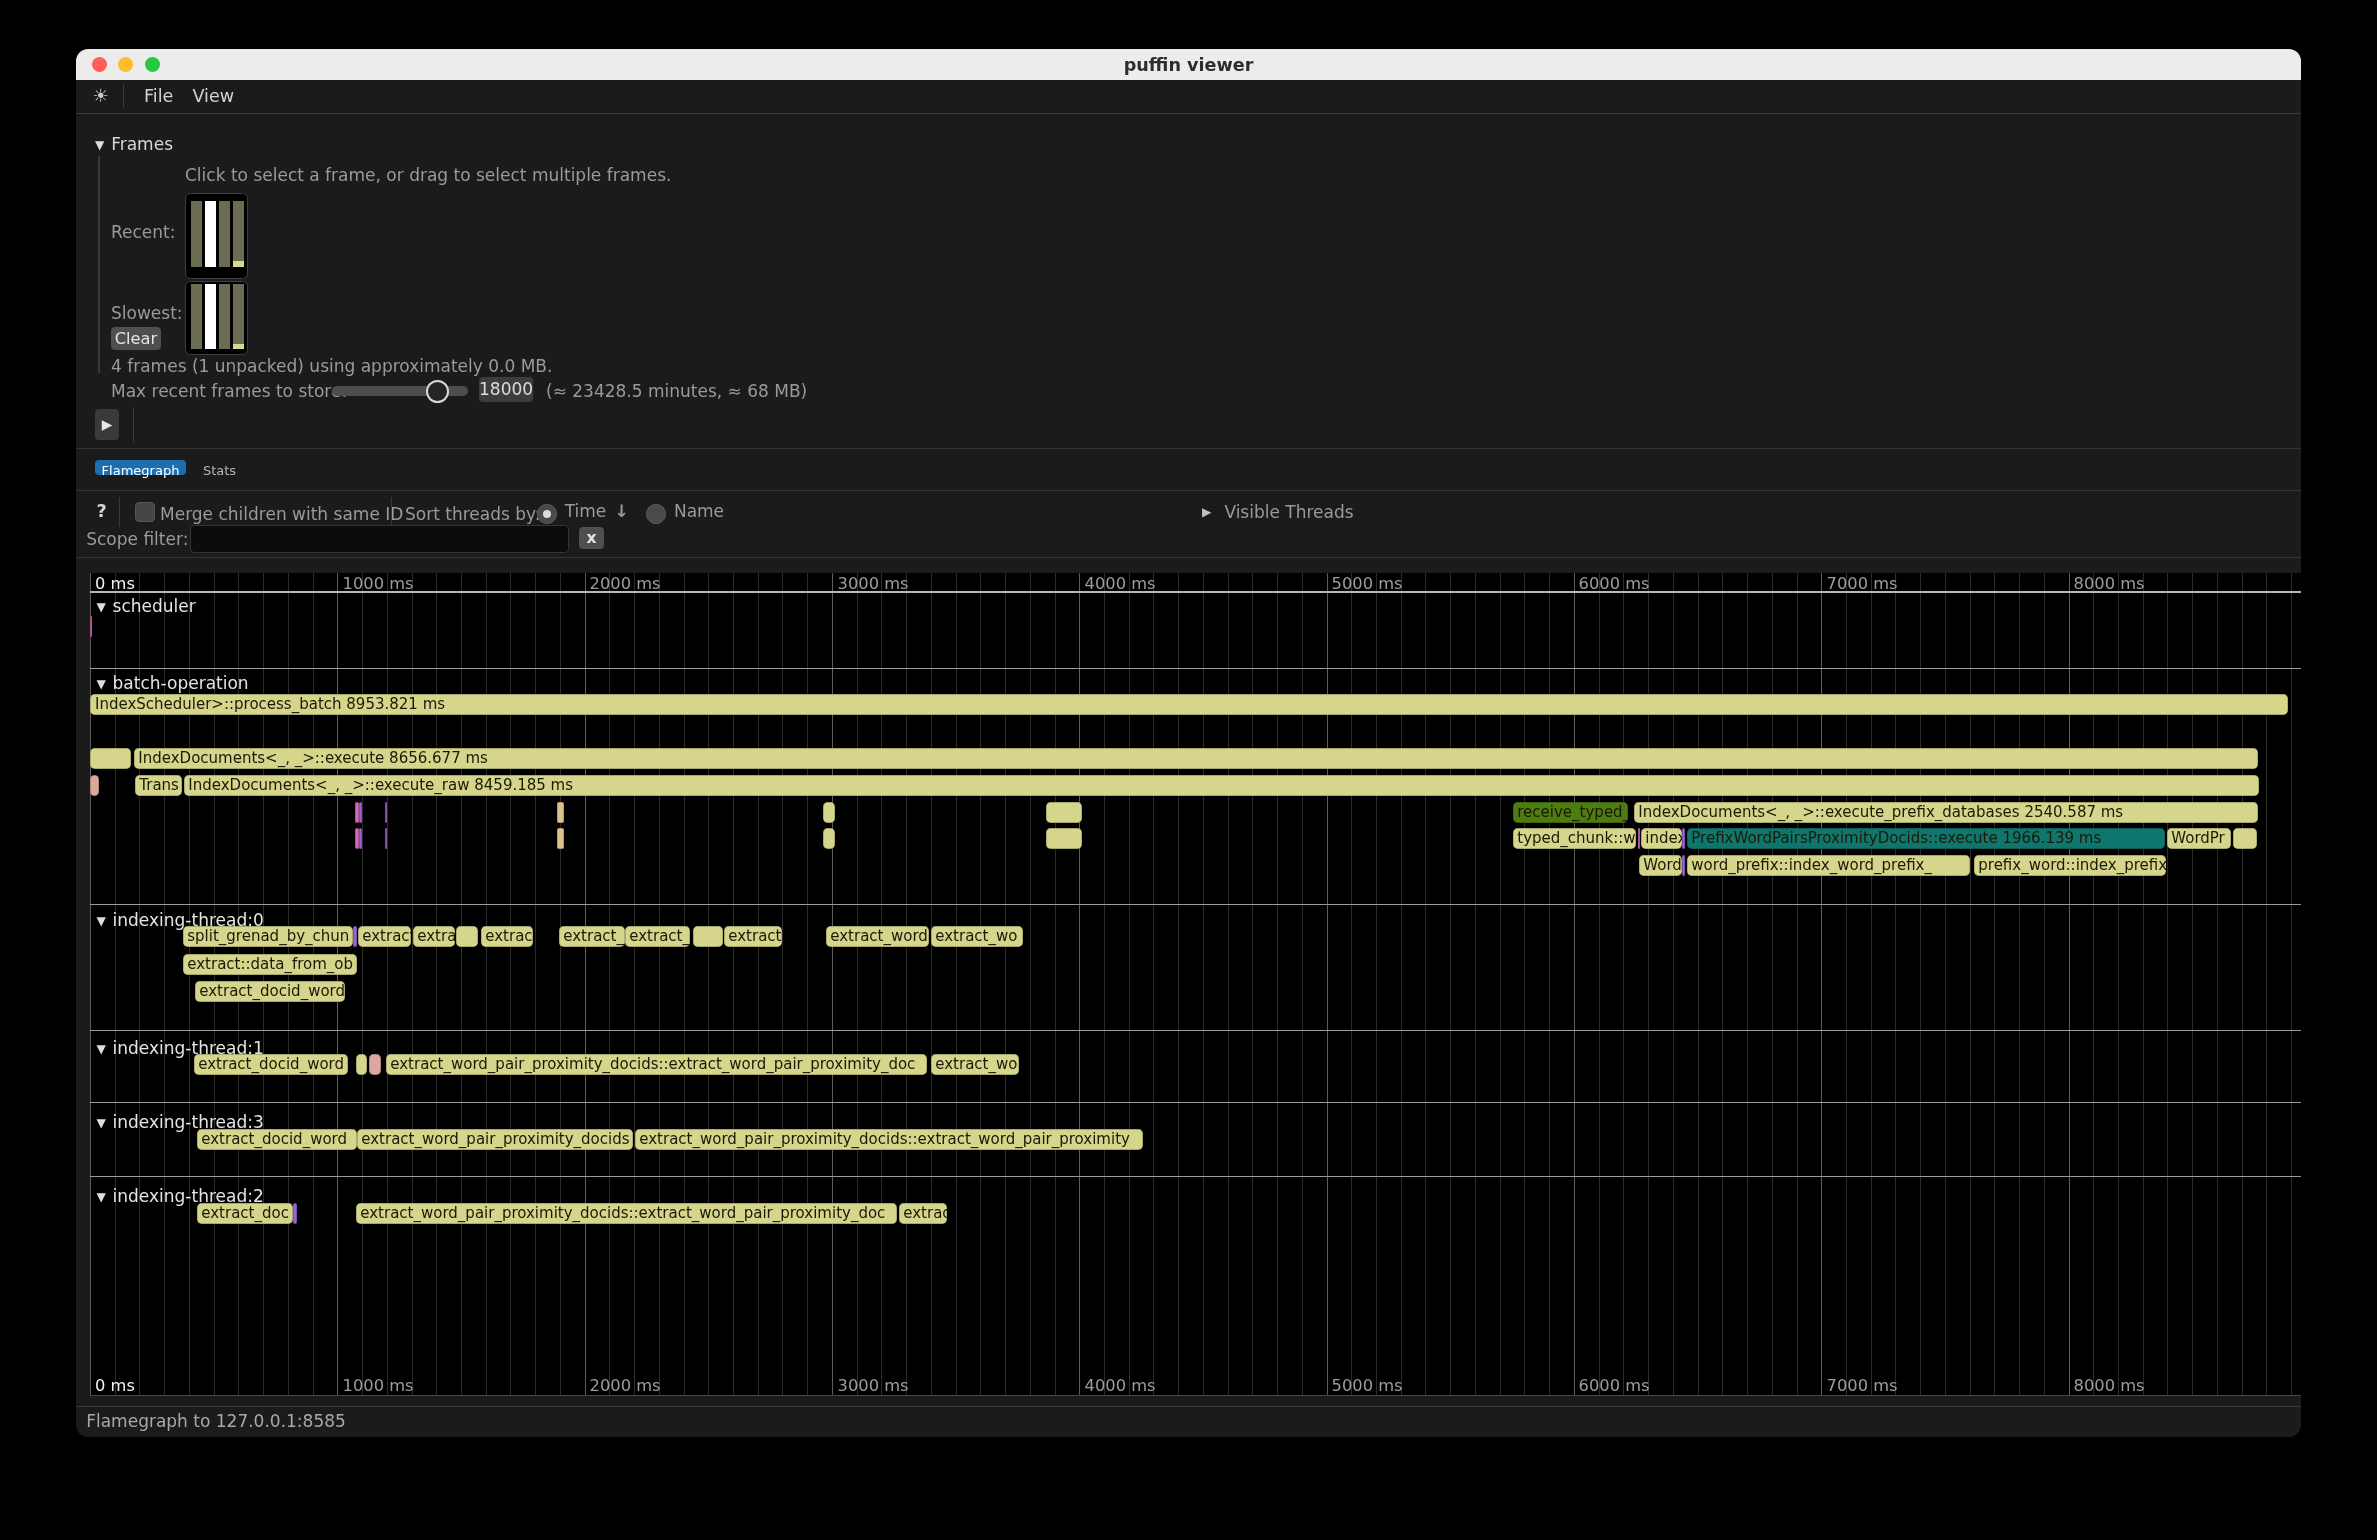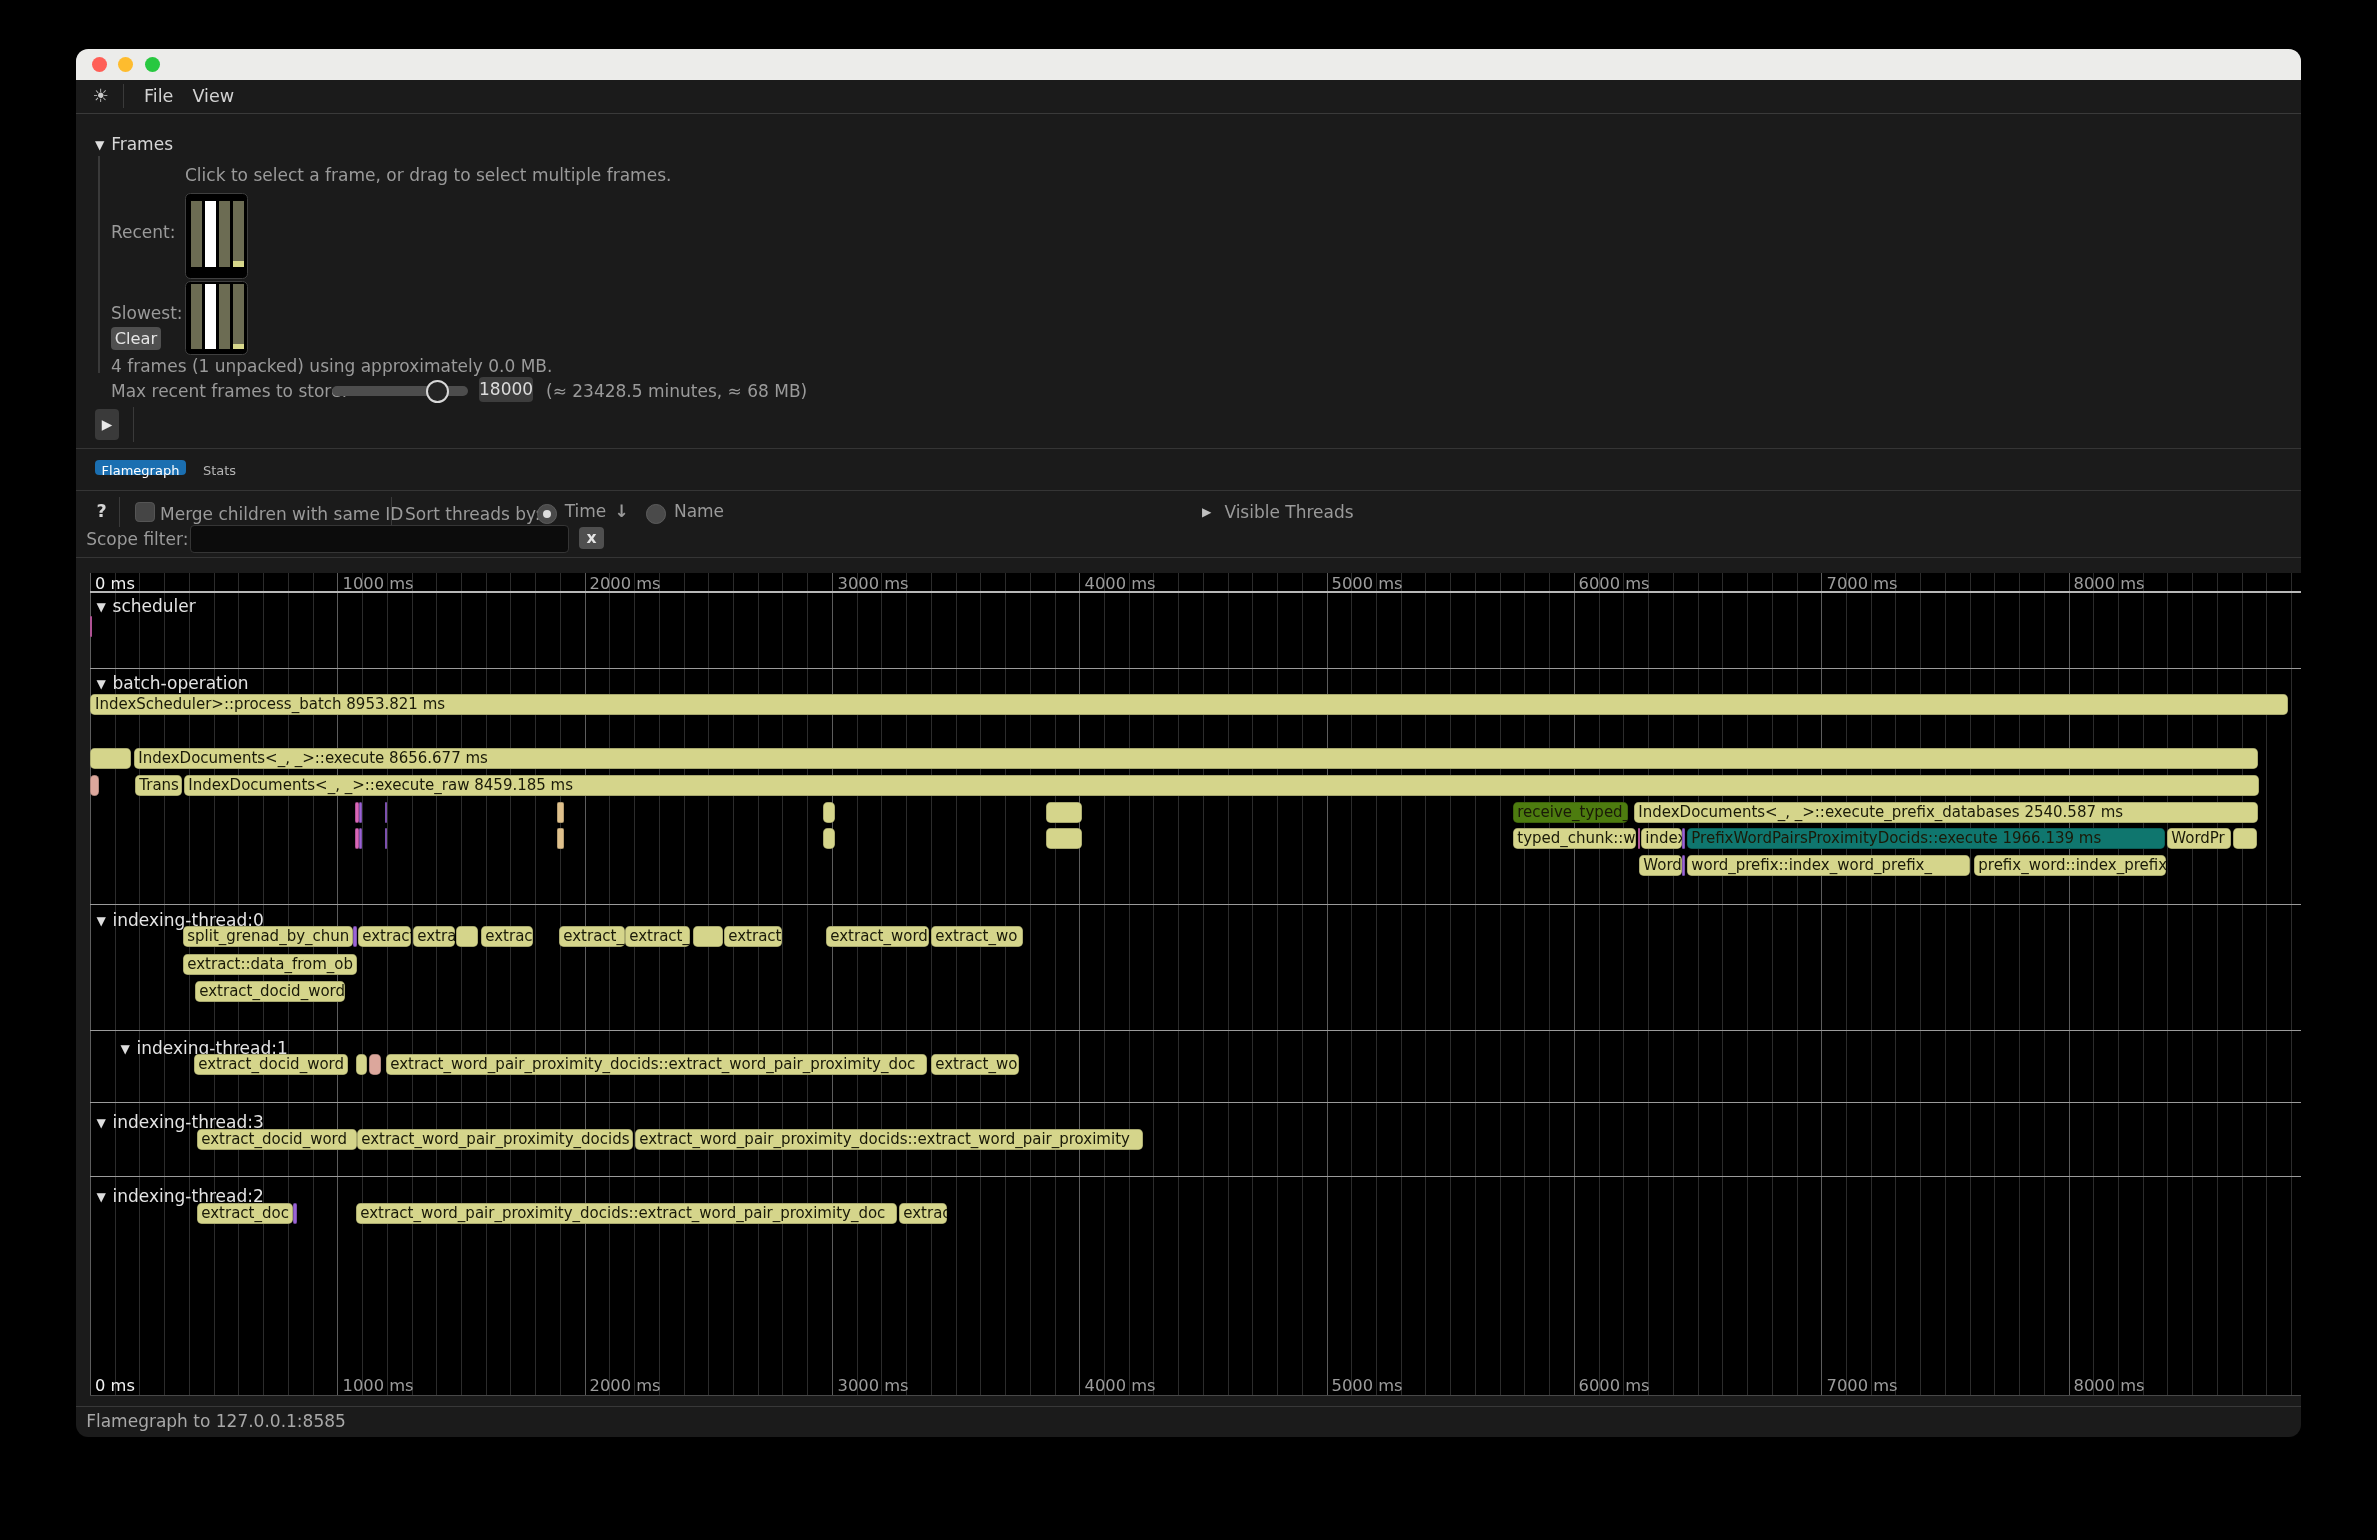--- a/index.html
+++ b/index.html
@@ -56,20 +56,21 @@
 </head>
 <body>
 
 <div class="screen">
   <div class="window">
 
     <div class="titlebar">
       <span class="tl red"></span>
       <span class="tl yel"></span>
       <span class="tl grn"></span>
+      <div class="wtitle">puffin viewer</div>
     </div>
 
     <div class="menubar">
       <span class="theme">☀</span>
       <span class="msep"></span>
       <span class="menuitems" id="menu-items"><span class="menuitem">File</span><span class="menuitem">View</span></span>
     </div>
 
     <div class="abs" style="left:19px;top:85px;">
       <span class="sechead" style="position:static;"><span class="tri">▼</span><span class="lt txt25">Frames</span></span>
@@ -288,21 +289,21 @@
         <div class="bar" style="left:391px;top:353px;width:52px;background:#d5d58b;">extrac</div>
         <div class="bar" style="left:469px;top:353px;width:66px;background:#d5d58b;">extract_</div>
         <div class="bar" style="left:535px;top:353px;width:65px;background:#d5d58b;">extract_</div>
         <div class="bar" style="left:603px;top:353px;width:30px;background:#d5d58b;"></div>
         <div class="bar" style="left:634px;top:353px;width:58px;background:#d5d58b;">extract</div>
         <div class="bar" style="left:736px;top:353px;width:103px;background:#d5d58b;">extract_word</div>
         <div class="bar" style="left:841px;top:353px;width:92px;background:#d5d58b;">extract_wo</div>
         <div class="bar" style="left:93px;top:381px;width:174px;background:#d5d58b;">extract::data_from_ob</div>
         <div class="bar" style="left:105px;top:408px;width:150px;background:#d5d58b;">extract_docid_word</div>
         <div class="secsep" style="top:457px;"></div>
-        <div class="sechead" style="top:465px;margin-left:24px;"><span class="tri">▼</span><span>indexing-thread:1</span></div>
+        <div class="sechead" style="top:465px;"><span class="tri">▼</span><span>indexing-thread:1</span></div>
         <div class="bar" style="left:104px;top:481px;width:154px;background:#d5d58b;">extract_docid_word</div>
         <div class="bar" style="left:266px;top:481px;width:11.5px;background:#d5d58b;"></div>
         <div class="bar" style="left:279px;top:481px;width:12.2px;background:#dca79c;"></div>
         <div class="bar" style="left:296px;top:481px;width:541px;background:#d5d58b;">extract_word_pair_proximity_docids::extract_word_pair_proximity_doc</div>
         <div class="bar" style="left:841px;top:481px;width:88px;background:#d5d58b;">extract_wo</div>
         <div class="secsep" style="top:529px;"></div>
         <div class="sechead" style="top:539px;"><span class="tri">▼</span><span>indexing-thread:3</span></div>
         <div class="bar" style="left:107px;top:556px;width:160px;background:#d5d58b;">extract_docid_word</div>
         <div class="bar" style="left:267px;top:556px;width:276px;background:#d5d58b;">extract_word_pair_proximity_docids</div>
         <div class="bar" style="left:545px;top:556px;width:508px;background:#d5d58b;">extract_word_pair_proximity_docids::extract_word_pair_proximity</div>

